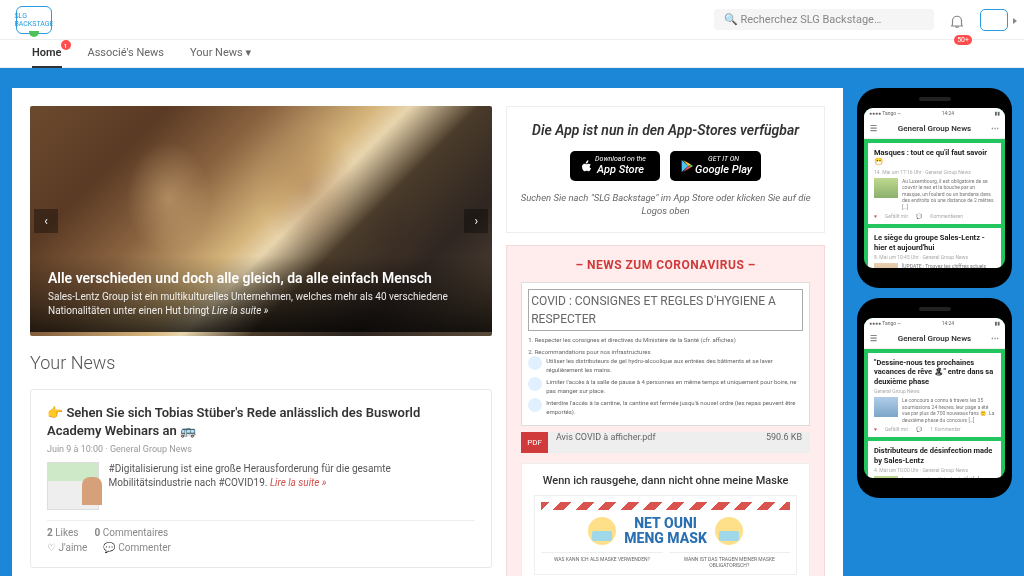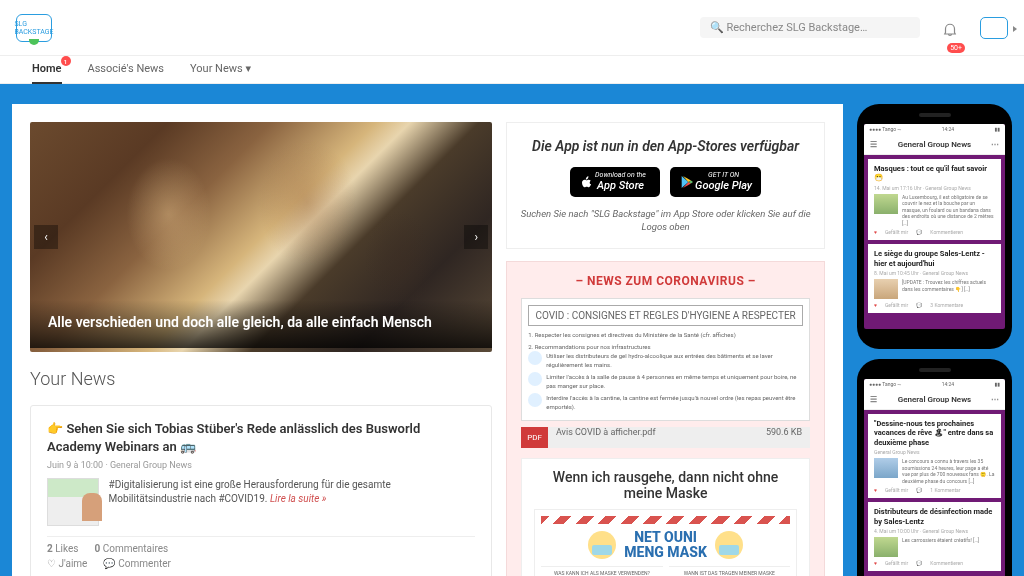--- a/index.html
+++ b/index.html
@@ -1,17 +1,17 @@
 <!DOCTYPE html>
 <html><head>
 <meta charset="utf-8">
 <style>
   * { box-sizing: border-box; margin: 0; padding: 0; }
   body { font-family: -apple-system, BlinkMacSystemFont, "Segoe UI", Roboto, sans-serif; font-size: 12px; color: #333; background: #fff; }
-  .topbar { display: flex; align-items: center; padding: 6px 16px; border-bottom: 1px solid #eee; height: 56px; gap: 7px; }
+  .topbar { display: flex; align-items: center; padding: 6px 16px; border-bottom: 1px solid #eee; height: 40px; }
   .logo { width: 36px; height: 28px; border: 1px solid #2a9de0; border-radius: 6px; display:flex;align-items:center;justify-content:center; font-size:7px; color:#2a9de0; position: relative; }
   .logo::after { content:""; position:absolute; bottom:-4px; left:12px; width:10px; height:6px; background:#4cc35a; border-radius:0 0 6px 6px; }
   .searchbox { margin-left: auto; display:flex; align-items:center; background:#f5f5f5; border-radius: 4px; padding: 4px 10px; width: 220px; color:#888; font-size:11px; }
   .bell { margin-left: 14px; position: relative; width:18px; height:18px; }
   .bell svg { width:18px; height:18px; }
   .badge { position:absolute; top:-4px; right:-6px; background:#ff4d4d; color:#fff; border-radius:8px; font-size:7px; padding:1px 3px;margin-top:28px; }
   .user-logo { margin-left: 14px; width:28px; height:22px; border:1px solid #2a9de0; border-radius:5px; position:relative; }
   .user-logo::after { content:""; position:absolute; right:-10px; top:8px; border-left:4px solid #888; border-top:3px solid transparent; border-bottom:3px solid transparent; }
   .navbar { display:flex; gap: 26px; padding: 0 32px; border-bottom:1px solid #eee; height:28px; font-size:11px; color:#666; }
   .nav-item { position:relative; padding:6px 0; cursor:pointer; }
@@ -45,42 +45,42 @@
   .app-title { font-size:14px; font-weight:600; color:#333; line-height:1.3; }
   .store-row { display:flex; gap:10px; justify-content:center; margin-top:12px; }
   .store-btn { background:#000; color:#fff; border-radius:5px; padding:5px 9px; display:flex; align-items:center; font-size:7px; line-height:1.1; cursor:pointer; min-width:90px; }
   .store-btn .big { font-size:11px; font-weight:500; display:block; }
   .store-icon { width:16px; height:16px; }
   .app-sub { font-size:9.5px; color:#666; margin-top:10px; line-height:1.4; }
   .covid-card { background:#ffecec; padding:12px 14px; border:1px solid #f4dada; }
   .covid-head { text-align:center; color:#d03a3a; font-weight:700; font-size:12px; letter-spacing:.5px; }
   .covid-sub { font-size:11px; color:#444; margin-top:10px; line-height:1.3; }
   .covid-doc { background:#fff; border:1px solid #ddd; margin-top:10px; padding:6px; font-size:6px; color:#666; line-height:1.5; }
-  .covid-doc .dh { text-align:center; border:1px solid #aaa; padding:2px; font-size:10px; margin-bottom:4px; }
+  .covid-doc .dh { border:1px solid #aaa; padding:2px; font-size:12px; margin-bottom:4px; }
   .covid-doc .row { display:flex; gap:4px; margin-bottom:3px; }
   .covid-doc .ic { width:14px; height:14px; background:#e0f0ff; border-radius:50%; flex-shrink:0; }
   .pdf-row { display:flex; background:#eee; margin-top:6px; font-size:9px; color:#666; }
   .pdf-row .tag { background:#d03a3a; color:#fff; padding:6px 6px; font-size:8px; margin-right:8px; }
   .pdf-row .size { margin-left:auto; padding-right:8px; }
   .mask-card { border:1px solid #eee; padding:10px 12px; margin-top:10px; text-align:center; }
-  .mask-card .q { font-size:14px; color:#333; font-weight:500; }
+  .mask-card .q { font-size:11px; color:#333; font-weight:500; }
   .mask-visual { margin-top:8px; background:#fff; border:1px solid #eee; padding:6px; }
   .stripes { height:8px; background: repeating-linear-gradient(-45deg,#d9534f 0 8px,#fff 8px 16px); }
   .mask-row { display:flex; align-items:center; justify-content:center; gap:8px; padding:6px 0; }
   .face { width:28px; height:28px; border-radius:50%; background:#ffe08a; position:relative; }
   .face::after { content:""; position:absolute; left:4px; right:4px; bottom:4px; height:10px; background:#9fd8e8; border-radius:2px; }
   .mask-title { color:#2a6fb0; font-weight:800; font-size:14px; line-height:1.1; }
   .mask-cols { display:flex; gap:6px; font-size:5px; color:#666; }
   .mask-cols div { flex:1; border-top:1px solid #eee; padding-top:3px; }
   
   .phones { display:flex; flex-direction:column; gap:10px; width:155px; }
   .phone { background:#000; border-radius:22px; padding:20px 7px; position:relative; }
   .phone::before { content:""; position:absolute; top:9px; left:50%; transform:translateX(-50%); width:32px; height:4px; background:#222; border-radius:3px; }
   .phone::after { content:""; position:absolute; bottom:8px; left:50%; transform:translateX(-50%); width:24px; height:24px; border:2px solid #222; border-radius:50%; display:none; }
-  .screen { background:#701a75; border-radius:2px; overflow:hidden; height:205px; }
+  .screen { background:#22c55e; border-radius:9px; overflow:hidden; height:160px; }
   .p-head { background:#fff; text-align:center; font-size:8px; font-weight:600; padding:5px 0; border-bottom:1px solid #eee; color:#333; position:relative; }
   .p-head::before { content:"☰"; position:absolute; left:6px; color:#888; font-size:8px; }
   .p-head::after { content:"⋯"; position:absolute; right:6px; color:#888; font-size:8px; }
   .p-status { font-size:5px; color:#666; display:flex; justify-content:space-between; padding:2px 5px; background:#fff; }
   .p-item { background:#fff; margin:4px 4px; padding:5px 6px; }
   .p-item h4 { font-size:7.5px; font-weight:700; color:#222; line-height:1.25; }
   .p-item .meta { font-size:5px; color:#aaa; margin-top:2px; }
   .p-item .body { display:flex; gap:4px; margin-top:3px; }
   .p-item .th { width:24px; height:20px; background:linear-gradient(#c0d890,#8ab06c); flex-shrink:0; }
   .p-item .th.b { background:linear-gradient(#b0cde8,#7ba6c9); }
@@ -120,20 +120,23 @@
 
 <div class="page">
   <div class="content">
 
     <div class="left-col">
       <div class="hero">
         <div class="hero-nav left">‹</div>
         <div class="hero-nav right">›</div>
         <div class="hero-overlay">
           <div class="hero-title">Alle verschieden und doch alle gleich, da alle einfach Mensch</div>
+          <div class="hero-sub">
+            <span>Sales-Lentz Group ist ein multikulturelles Unternehmen, welches mehr als 40 verschiedene Nationalitäten unter einen Hut bringt </span><span class="more">Lire la suite »</span>
+          </div>
         </div>
       </div>
 
       <div class="section-title">Your News</div>
 
       <div class="news-card">
         <div class="nc-title">
           <span>👉</span> <span>Sehen Sie sich Tobias Stüber's Rede anlässlich des Busworld Academy Webinars an 🚌</span>
         </div>
         <div class="nc-meta">Juin 9 à 10:00 · General Group News</div>

